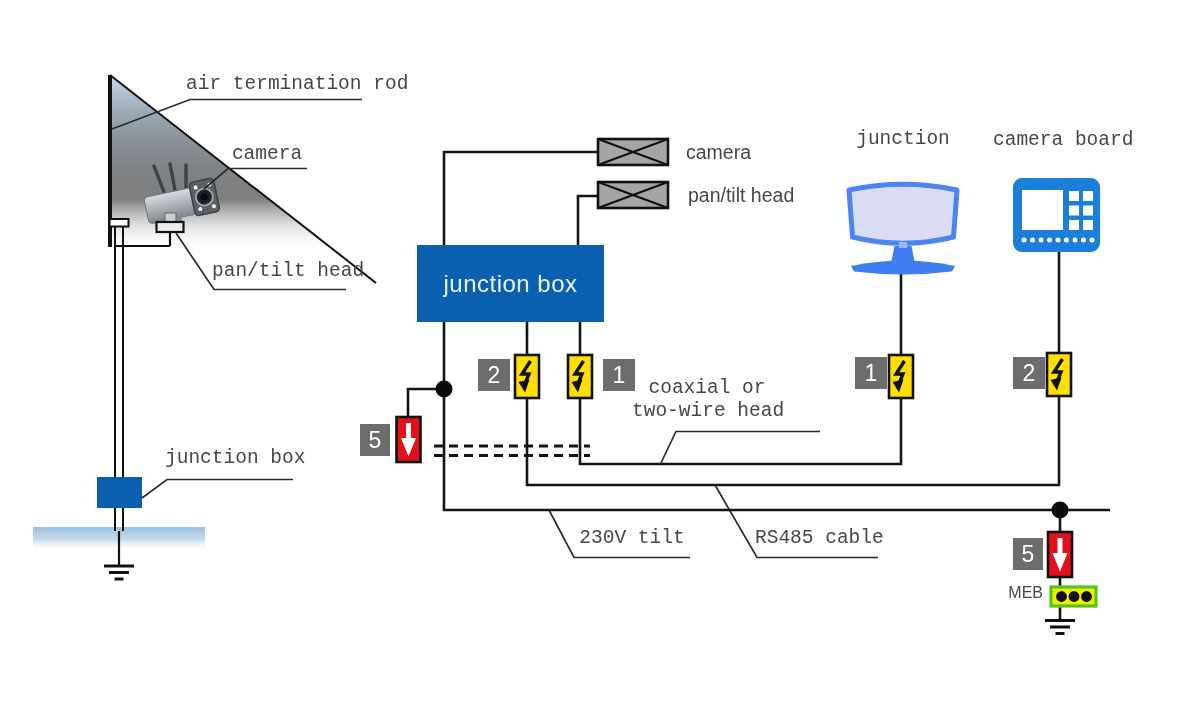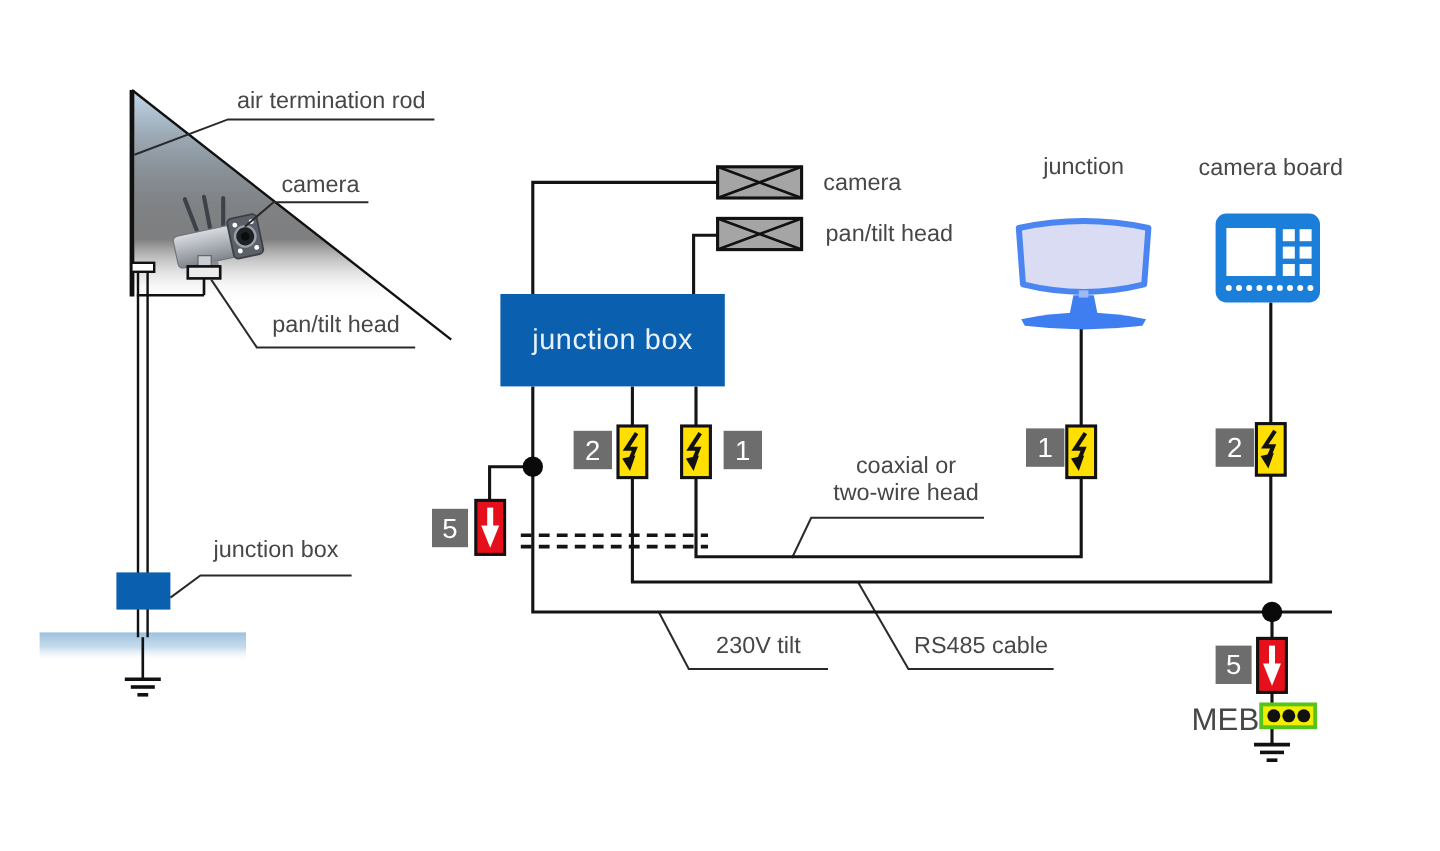--- a/index.html
+++ b/index.html
@@ -6,28 +6,28 @@
     --line:#141414; --label-text:#474747; --junction-blue:#0a60ae; --spd-yellow:#ffdf00;
     --arrester-red:#e5101c; --tag-gray:#6d6d6d; --symbol-gray:#a5a5a5; --meb-yellow:#f2ee00;
     --meb-green:#55c41c; --monitor-blue:#4a85f2; --monitor-screen:#d9dcf2; --control-blue:#1b7ed8;
   }
   html,body{margin:0;padding:0;background:#fff;}
   .stage{position:relative;width:1200px;height:709px;background:#fff;overflow:hidden;
          font-family:"Liberation Sans",sans-serif;}
   .stage svg.wiring{position:absolute;left:0;top:0;z-index:1;}
   .label{position:absolute;z-index:3;font-size:19.5px;line-height:1.16;color:var(--label-text,#474747);
          white-space:nowrap;}
-  .center{text-align:center;}
+  .center{text-align:center;font-family:Liberation Mono, monospace;}
   .tag{position:absolute;z-index:3;width:32px;height:32px;background:var(--tag-gray,#6d6d6d);
        color:#fff;display:flex;align-items:center;justify-content:center;font-size:23px;}
   .tag.narrow{width:30px;}
   .jbox{position:absolute;z-index:3;left:417px;top:245px;width:187px;height:77px;
         background:var(--junction-blue,#0a60ae);color:#e9f2fb;display:flex;align-items:center;
         justify-content:center;font-size:24px;letter-spacing:.5px;}
-  .meb-label{font-size:26px;text-align:right;}
+  .meb-label{font-size:16px;text-align:right;}
 </style>
 </head>
 <body>
 
 <div class="stage">
 
   <svg class="wiring" width="1200" height="709" viewBox="0 0 1200 709">
     <defs>
       <linearGradient id="zonegrad" x1="0" y1="0" x2="0" y2="1">
         <stop offset="0" stop-color="#bed6ea" stop-opacity="0.95"></stop>
@@ -184,21 +184,21 @@
   <div class="jbox">junction box</div>
 
   <div class="label center" style="left:186px;top:73px;width:180px;">air termination rod</div>
   <div class="label center" style="left:227px;top:143px;width:80px;">camera</div>
   <div class="label center" style="left:212px;top:260px;width:136px;">pan/tilt head</div>
   <div class="label center" style="left:165px;top:447px;width:130px;">junction box</div>
   <div class="label" style="left:686px;top:141px;">camera</div>
   <div class="label" style="left:688px;top:184px;">pan/tilt head</div>
   <div class="label center" style="left:843px;top:128px;width:120px;">junction</div>
   <div class="label center" style="left:993px;top:129px;width:132px;">camera board</div>
-  <div class="label center" style="left:680px;top:377px;width:150px;">
+  <div class="label center" style="left:632px;top:377px;width:150px;">
     <span>coaxial or</span><br>
     <span>two-wire head</span>
   </div>
   <div class="label center" style="left:572px;top:527px;width:120px;">230V tilt</div>
   <div class="label center" style="left:755px;top:527px;width:125px;">RS485 cable</div>
   <div class="label meb-label" style="left:993px;top:584px;width:50px;">MEB</div>
 
   <div class="tag" style="left:478px;top:359px;">2</div>
   <div class="tag" style="left:603px;top:359px;">1</div>
   <div class="tag" style="left:855px;top:357px;">1</div>

